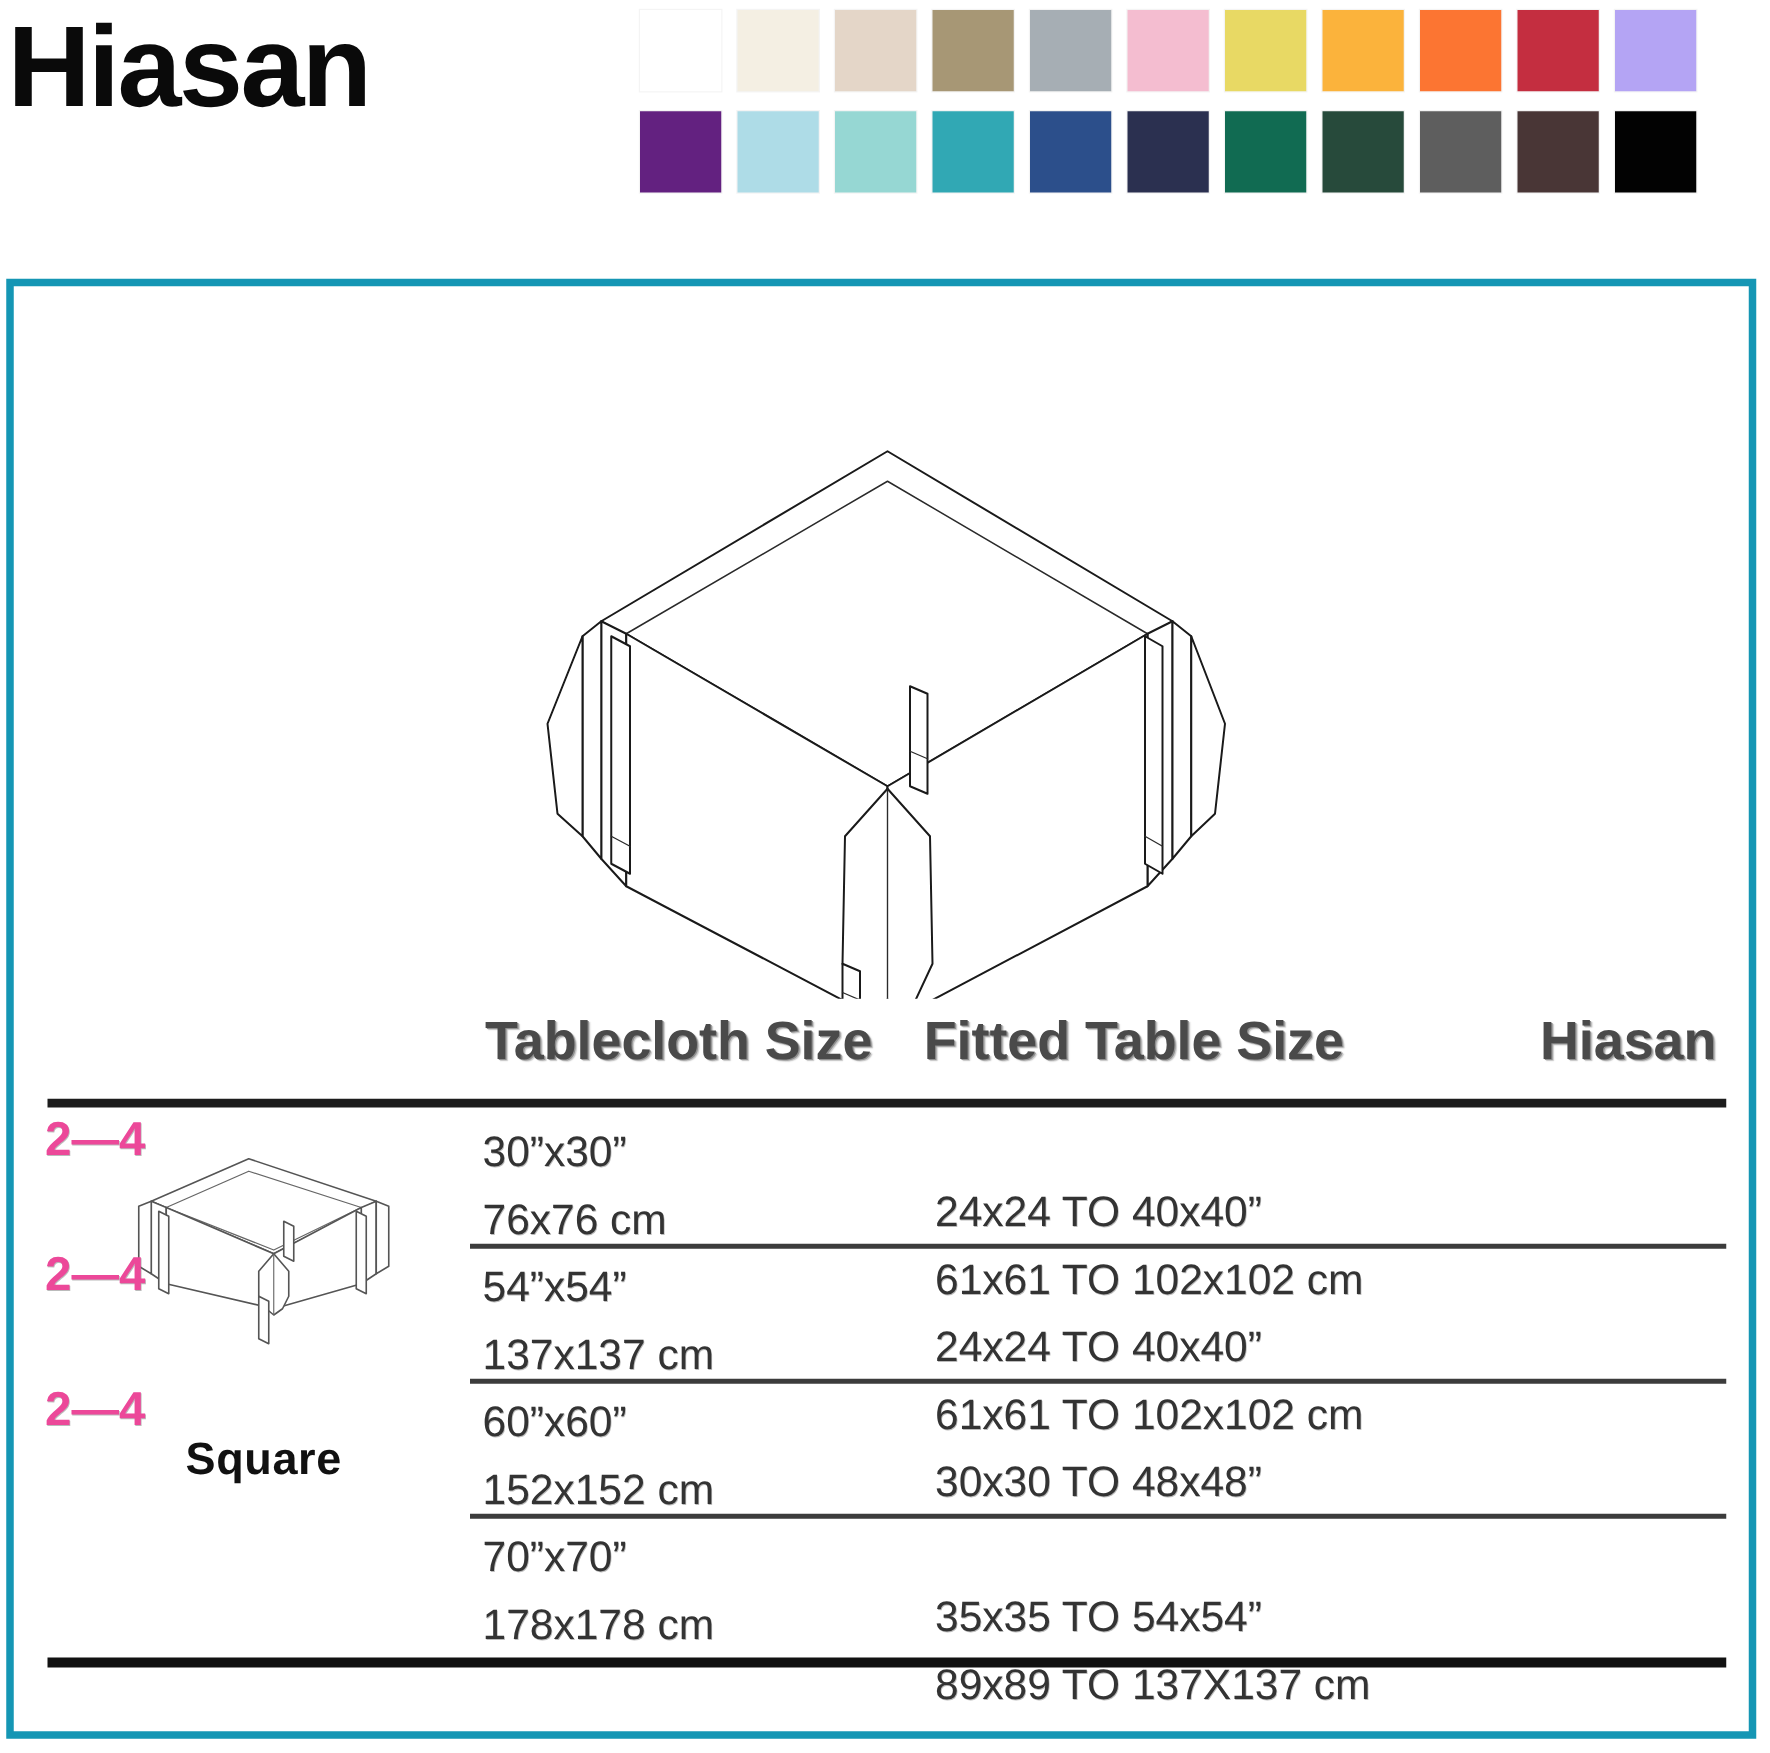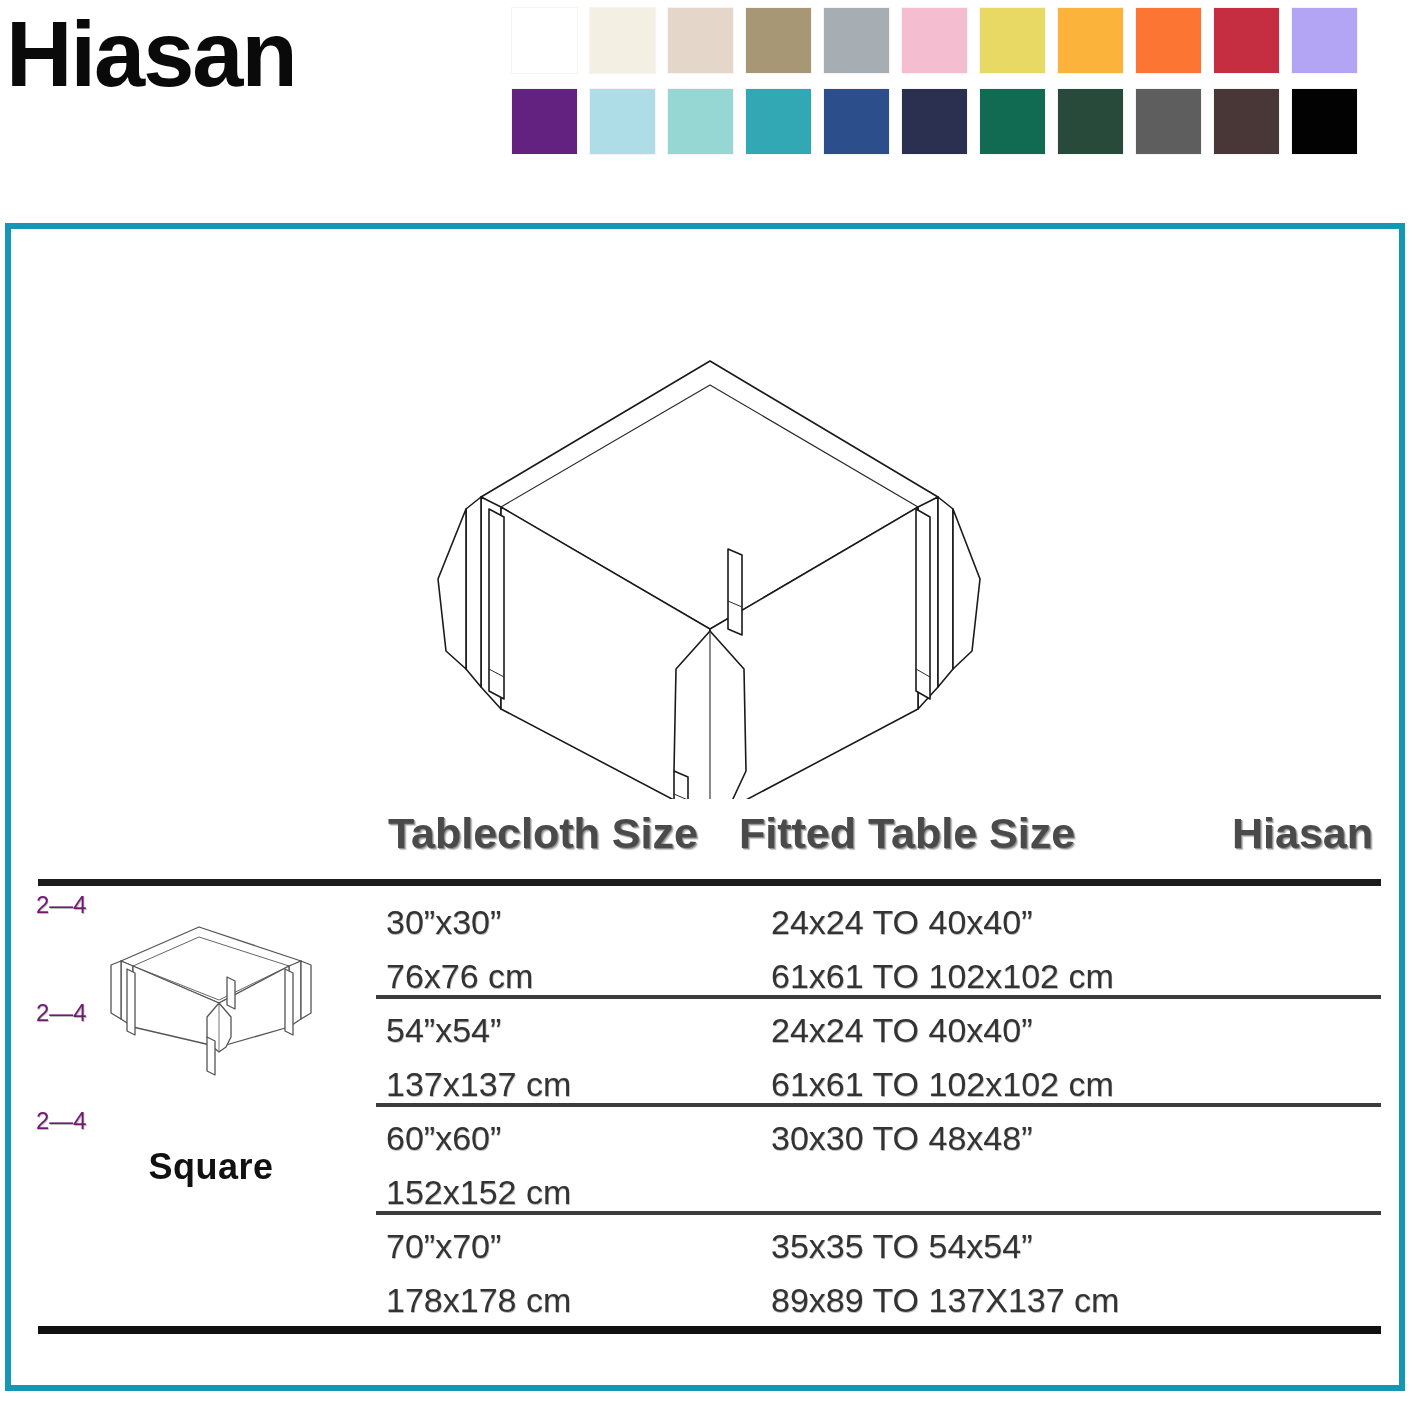--- a/index.html
+++ b/index.html
@@ -144,29 +144,30 @@
     height: 108px;
   }
   .cell {
     position: absolute;
     font-size: 34px;
     color: #333333;
     white-space: nowrap;
     text-shadow: 0.6px 0.6px 0 rgba(120,120,120,0.5);
   }
   .c-cloth  { left: 350px; }
-  .c-fitted { left: 735px; }
+  .c-fitted { left: 712px; margin-top: 48px; }
   .line-1 { top: 12px; }
   .line-2 { top: 66px; }
   .c-seat {
     left: 1225px;
     top: 40px;
-    font-size: 24px;
-    color: #701a75;
+    font-size: 38px;
+    color: #ec4899;
     text-shadow: 0.6px 0.6px 0 rgba(120,120,120,0.5);
+    font-weight: bold;
   }
   .row-rule {
     position: absolute;
     left: 340px;
     width: 1005px;
     height: 4px;
     background: #3c3c3c;
     bottom: 0;
   }
 

